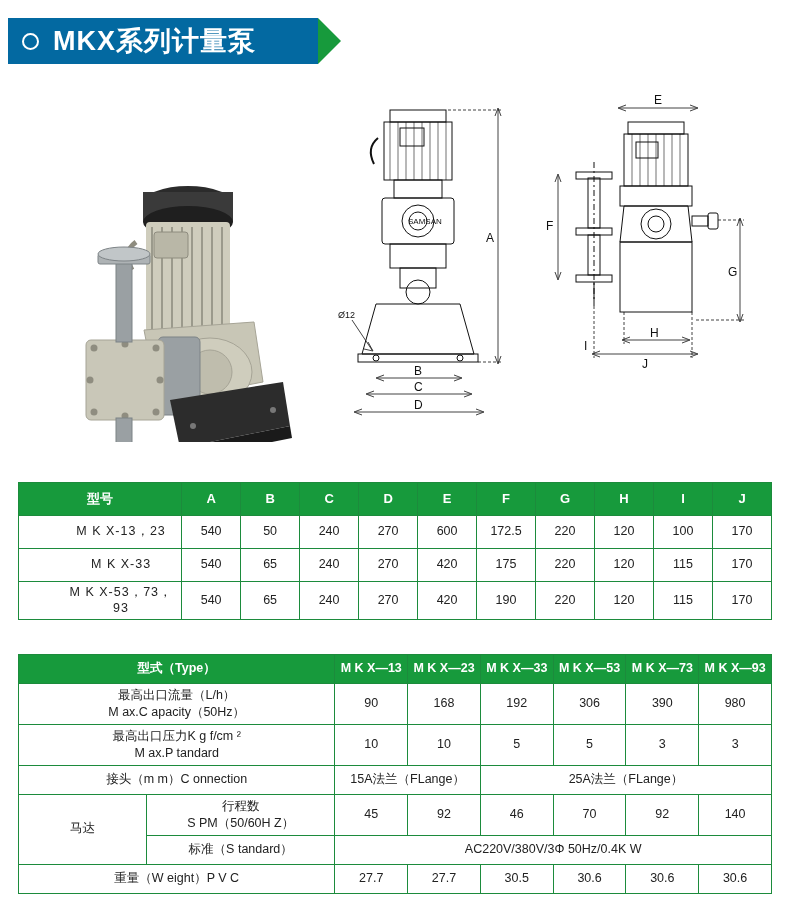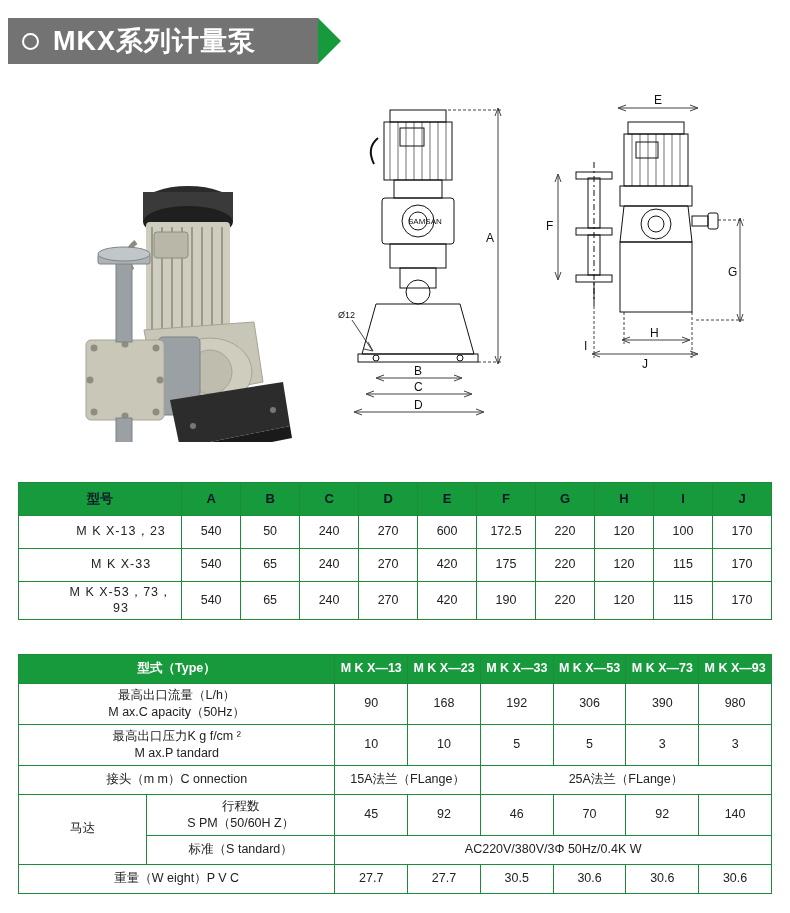--- a/index.html
+++ b/index.html
@@ -21,21 +21,21 @@
     position: relative;
     height: 62px;
     margin: 10px 0 0 0;
   }
   .banner {
     position: absolute;
     left: 8px;
     top: 8px;
     height: 46px;
     width: 310px;
-    background: #737373;
+    background: #0369a1;
     display: flex;
     align-items: center;
   }
   .banner:after {
     content: "";
     position: absolute;
     right: -23px;
     top: 0;
     width: 0;
     height: 0;
@@ -105,21 +105,21 @@
   th, td {
     text-align: center;
     vertical-align: middle;
     font-size: 12.5px;
     padding: 3px 2px;
     color: #222;
     line-height: 1.25;
   }
   thead th {
     background: #179a3c;
-    color: #0f172a;
+    color: #ffffff;
     font-weight: bold;
     height: 26px;
     font-size: 13px;
     margin-left: 48px;
   }
   .dim-table td { height: 26px; }
   .dim-table td.model { text-align: center; letter-spacing: 1px; padding-left: 44px; }
 
   .spec-table { margin-top: 16px; }
   .spec-table td, .spec-table th { height: 22px; }

